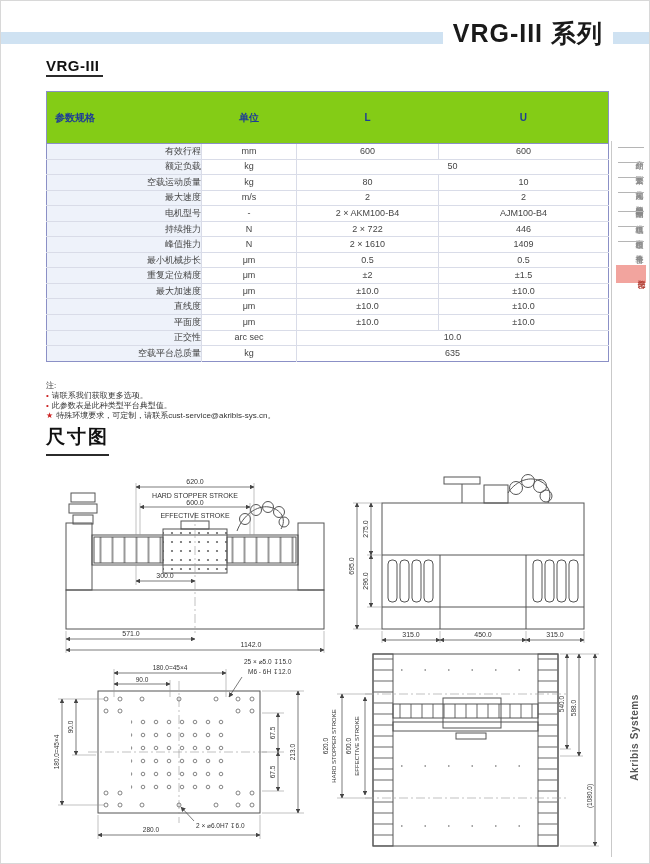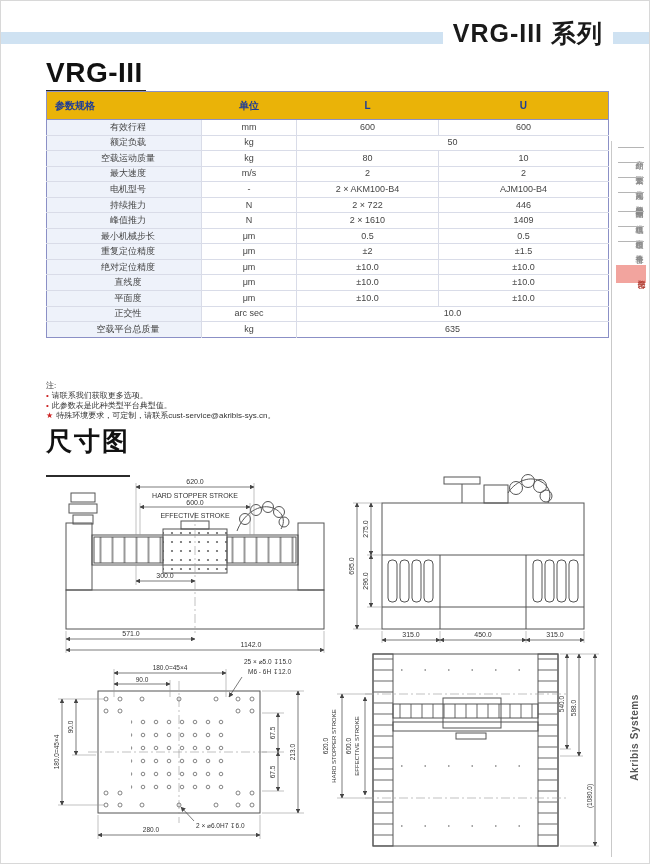--- a/index.html
+++ b/index.html
@@ -5,40 +5,40 @@
   html,body{margin:0;padding:0;background:#ffffff;}
   .page{position:relative;width:650px;height:864px;background:#fff;overflow:hidden;
         font-family:"Liberation Sans","DejaVu Sans",sans-serif;color:#333;
         border:1px solid #d8d8d8;box-sizing:border-box;}
 
   
   .band{position:absolute;left:0;top:31px;width:100%;height:12px;background:#cfe2f2;}
   .header-title{position:absolute;top:16px;right:36px;font-size:25px;font-weight:600;
                 color:#1a1a1a;background:#fff;padding:0 10px;letter-spacing:1px;z-index:2;line-height:32px;}
 
-  .vrg-title{position:absolute;left:45px;top:56px;font-size:28px;font-weight:700;color:#111;
+  .vrg-title{position:absolute;left:45px;top:56px;font-size:15px;font-weight:700;color:#111;
              border-bottom:2px solid #2b2b2b;padding:0 3px 1px 0;letter-spacing:0.5px;}
 
   
   table.spec{position:absolute;left:45px;top:90px;width:562px;border-collapse:collapse;
              table-layout:fixed;border:1.5px solid #8b90c6;}
-  table.spec th{background:#eab308;color:#1e3c96;font-size:10px;font-weight:700;height:19px;
-                border-bottom:1.5px solid #8b90c6;text-align:center;padding:4px;}
+  table.spec th{background:#84cc16;color:#1e3c96;font-size:10px;font-weight:700;height:19px;
+                border-bottom:1.5px solid #8b90c6;text-align:center;padding:16px;}
   table.spec th.h-name{text-align:left;padding-left:8px;}
   table.spec td{font-size:9px;color:#454545;height:14.55px;line-height:1;text-align:center;
                 padding:0;border-top:1px solid #d9dce8;border-left:1px solid #d9dce8;}
-  table.spec td.c-name{text-align:center;padding-left:8px;background:#eef2fa;border-left:none;}
+  table.spec td.c-name{text-align:right;padding-left:8px;background:#eef2fa;border-left:none;}
   table.spec tbody tr:first-child td{border-top:none;}
 
   
   .notes{position:absolute;left:45px;top:380px;font-size:8px;line-height:10px;color:#333;}
   .notes .bullet{color:#cc2222;margin-right:3px;font-size:8px;}
 
-  .dim-title{position:absolute;left:45px;top:423px;font-size:26px;font-weight:700;color:#111;
-             border-bottom:2.5px solid #2b2b2b;padding-bottom:16px;letter-spacing:2px;}
+  .dim-title{position:absolute;left:45px;top:423px;font-size:19px;font-weight:700;color:#111;
+             border-bottom:2.5px solid #2b2b2b;padding-bottom:4px;letter-spacing:2px;}
 
   .drawing{position:absolute;}
   #d1{left:50px;top:456px;}
   #d2{left:343px;top:462px;}
   #d3{left:45px;top:650px;}
   #d4{left:320px;top:645px;}
   svg text{font-family:"Liberation Sans","DejaVu Sans",sans-serif;fill:#333;}
 
   
   .side-rule{position:absolute;right:37px;top:140px;width:1px;height:716px;background:#c9c9c9;}
@@ -124,21 +124,21 @@
           <td>0.5</td>
           <td>0.5</td>
         </tr>
         <tr>
           <td class="c-name">重复定位精度</td>
           <td>μm</td>
           <td>±2</td>
           <td>±1.5</td>
         </tr>
         <tr>
-          <td class="c-name">绝对定位精度</td>
+          <td class="c-name">最大加速度</td>
           <td>μm</td>
           <td>±10.0</td>
           <td>±10.0</td>
         </tr>
         <tr>
           <td class="c-name">直线度</td>
           <td>μm</td>
           <td>±10.0</td>
           <td>±10.0</td>
         </tr>

